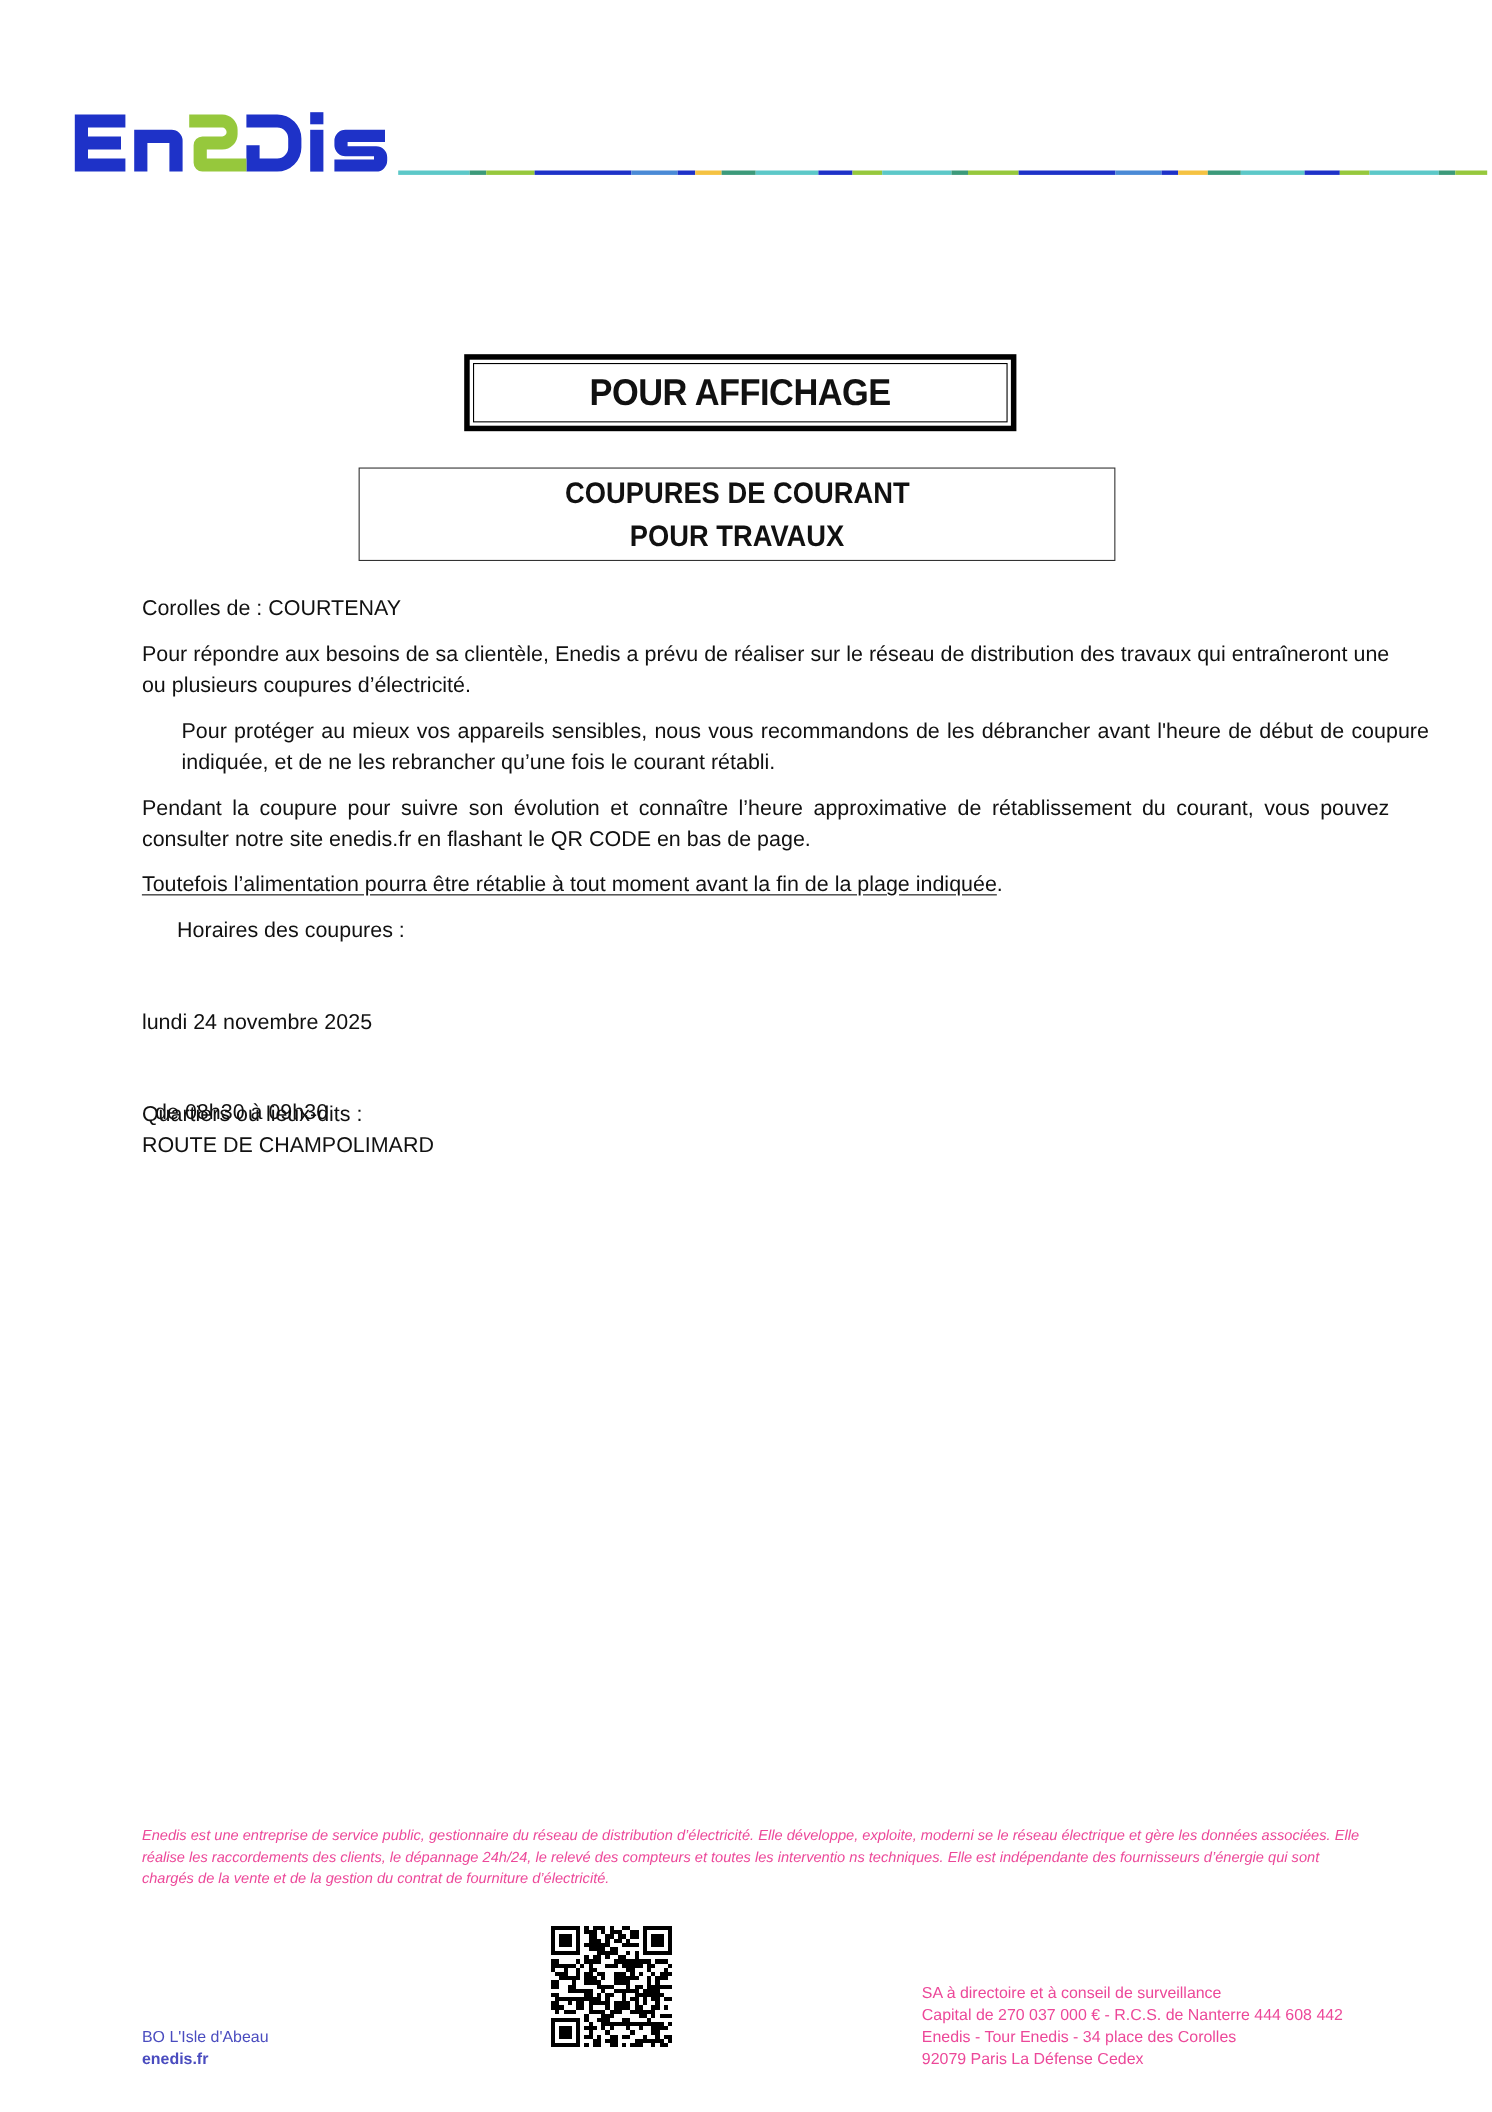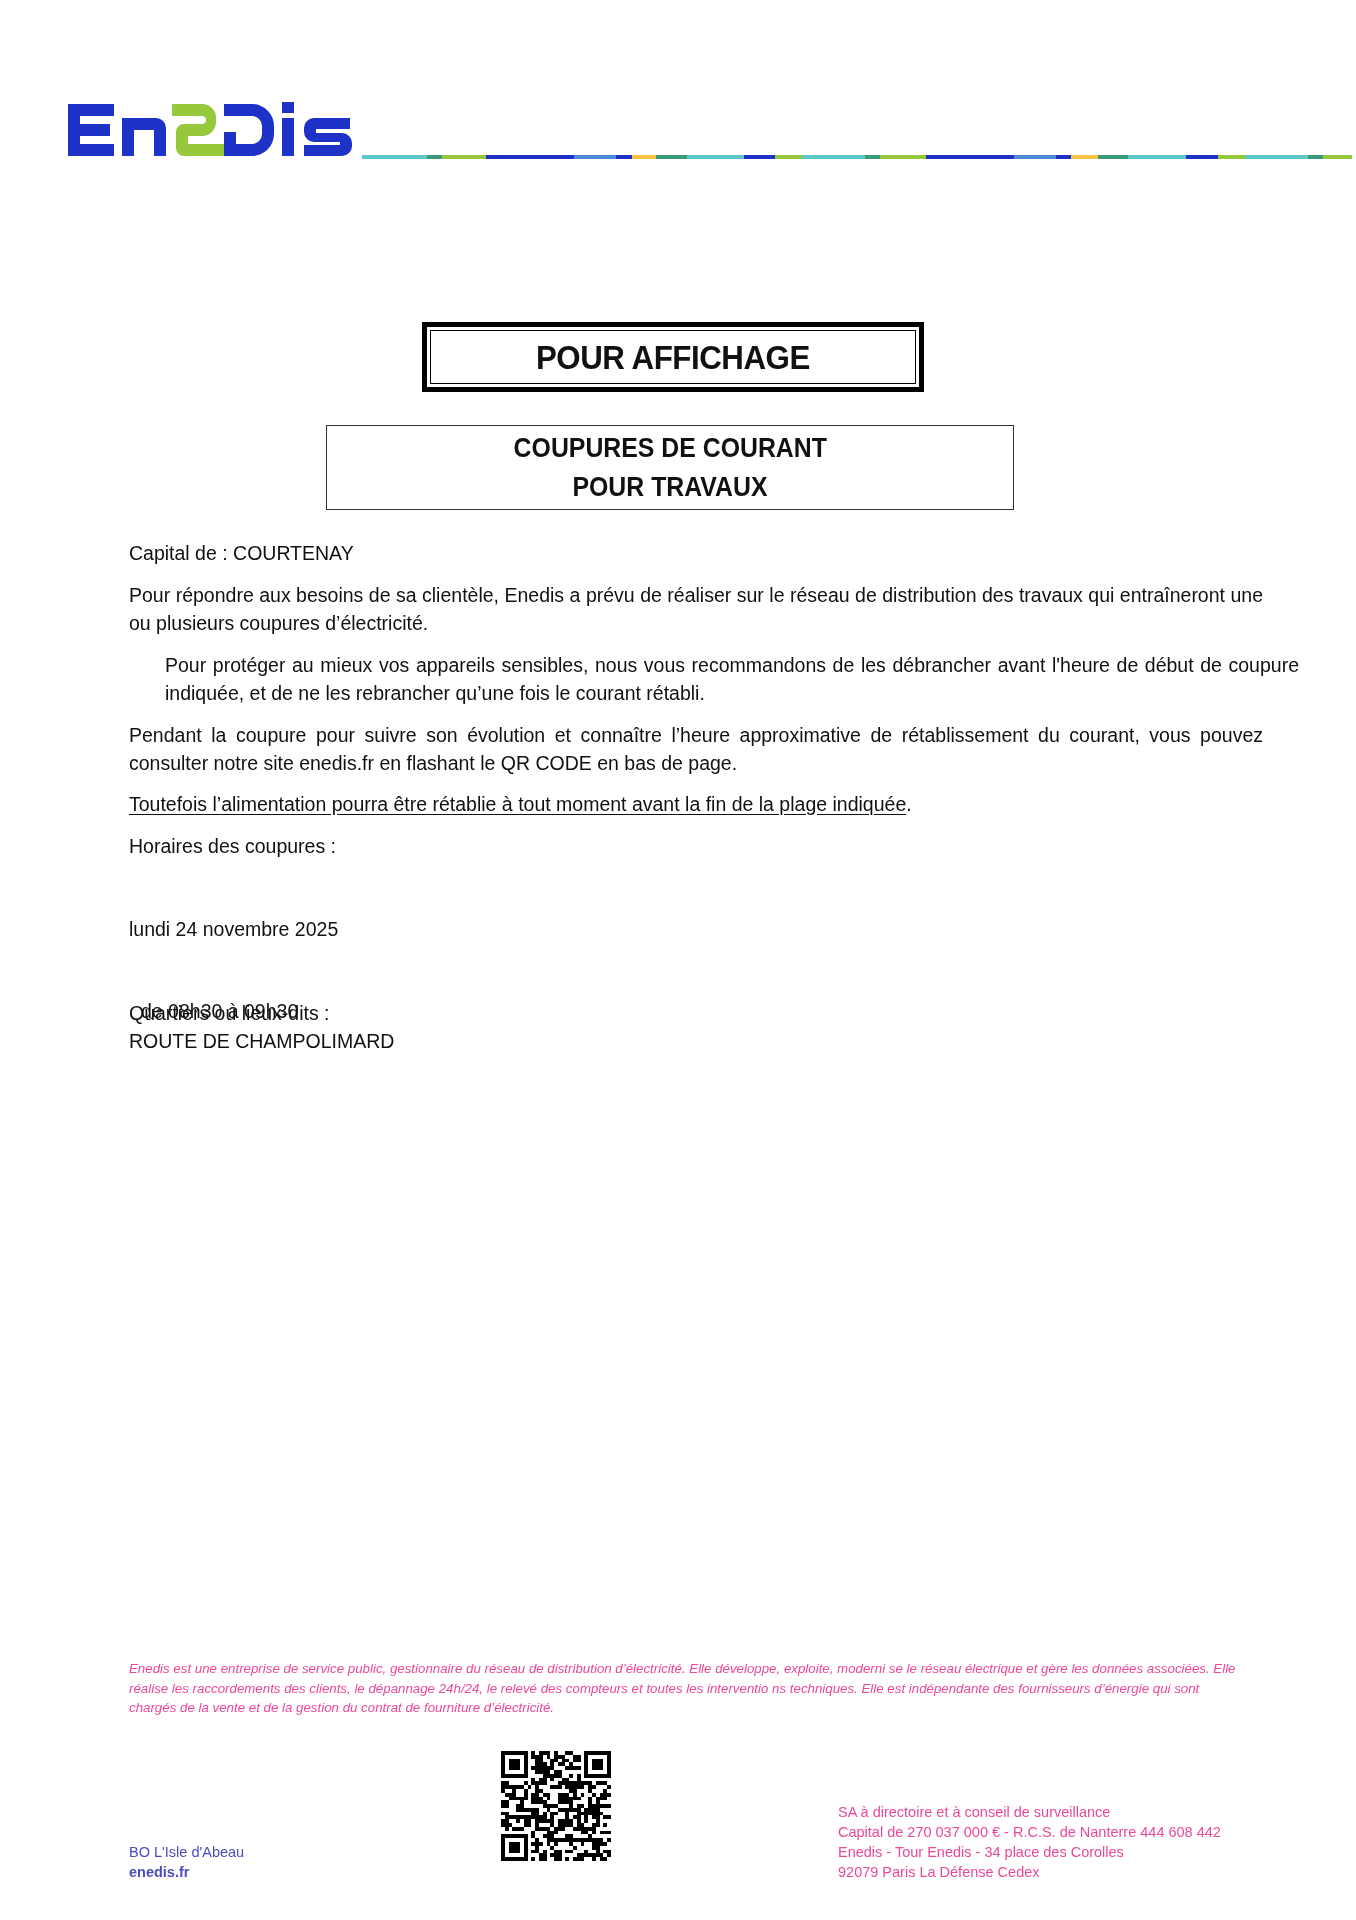--- a/index.html
+++ b/index.html
@@ -89,28 +89,28 @@
 <div class="abs box1">
   <div class="inner">
     <span class="txt">POUR AFFICHAGE</span>
   </div>
 </div>
 <div class="abs box2">
   <span class="txt">COUPURES DE COURANT</span>
   <span class="txt">POUR TRAVAUX</span>
 </div>
 
-<div class="abs body" style="top:539px;">Capital de : COURTENAY</div>
+<div class="abs body" style="top:539px;">Corolles de : COURTENAY</div>
 <div class="abs body justify" style="top:581px;">Pour répondre aux besoins de sa clientèle, Enedis a prévu de réaliser sur le réseau de distribution des travaux qui entraîneront une ou plusieurs coupures d’électricité.</div>
 <div class="abs body justify" style="top:651px;margin-left:36px;">Pour protéger au mieux vos appareils sensibles, nous vous recommandons de les débrancher avant l'heure de début de coupure indiquée, et de ne les rebrancher qu’une fois le courant rétabli.</div>
 <div class="abs body justify" style="top:721px;">Pendant la coupure pour suivre son évolution et connaître l’heure approximative de rétablissement du courant, vous pouvez consulter notre site enedis.fr en flashant le QR CODE en bas de page.</div>
 <div class="abs body" style="top:790px;">
   <span class="u">Toutefois l’alimentation pourra être rétablie à tout moment avant la fin de la plage indiquée</span><span>.</span>
 </div>
-<div class="abs body" style="top:832px;">Horaires des coupures :</div>
+<div class="abs body" style="top:832px;margin-left:32px;">Horaires des coupures :</div>
 <div class="abs body" style="top:915px;">lundi 24 novembre 2025</div>
 <div class="abs body" style="top:997px;margin-left:12px;">de 08h30 à 09h30</div>
 <div class="abs body" style="top:999px;">Quartiers ou lieux-dits :</div>
 <div class="abs body" style="top:1027px;">ROUTE DE CHAMPOLIMARD</div>
 
 <div class="abs footer-legal">Enedis est une entreprise de service public, gestionnaire du réseau de distribution d’électricité. Elle développe, exploite, moderni se le réseau électrique et gère les données associées. Elle réalise les raccordements des clients, le dépannage 24h/24, le relevé des compteurs et toutes les interventio ns techniques. Elle est indépendante des fournisseurs d’énergie qui sont chargés de la vente et de la gestion du contrat de fourniture d’électricité.</div>
 
 <div class="abs qr">
   <svg width="112" height="110" viewBox="0 0 29 29" shape-rendering="crispEdges" id="qr-svg">
     <rect width="29" height="29" fill="#fff"></rect>

